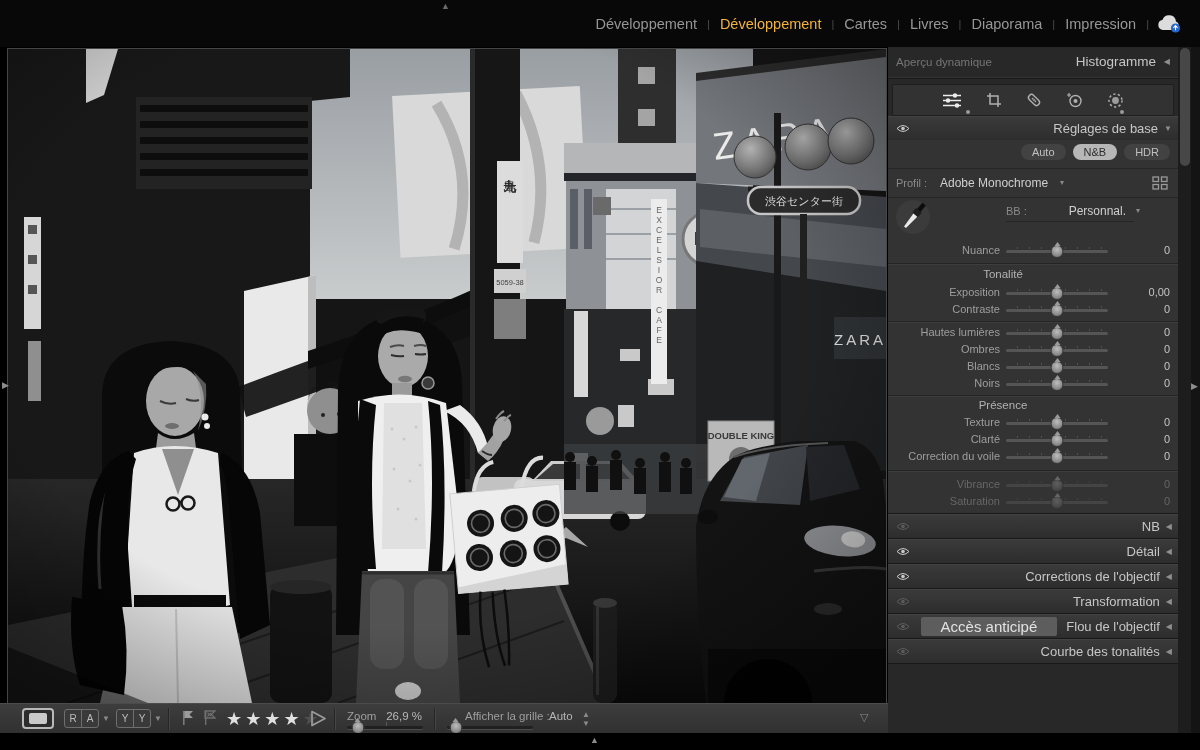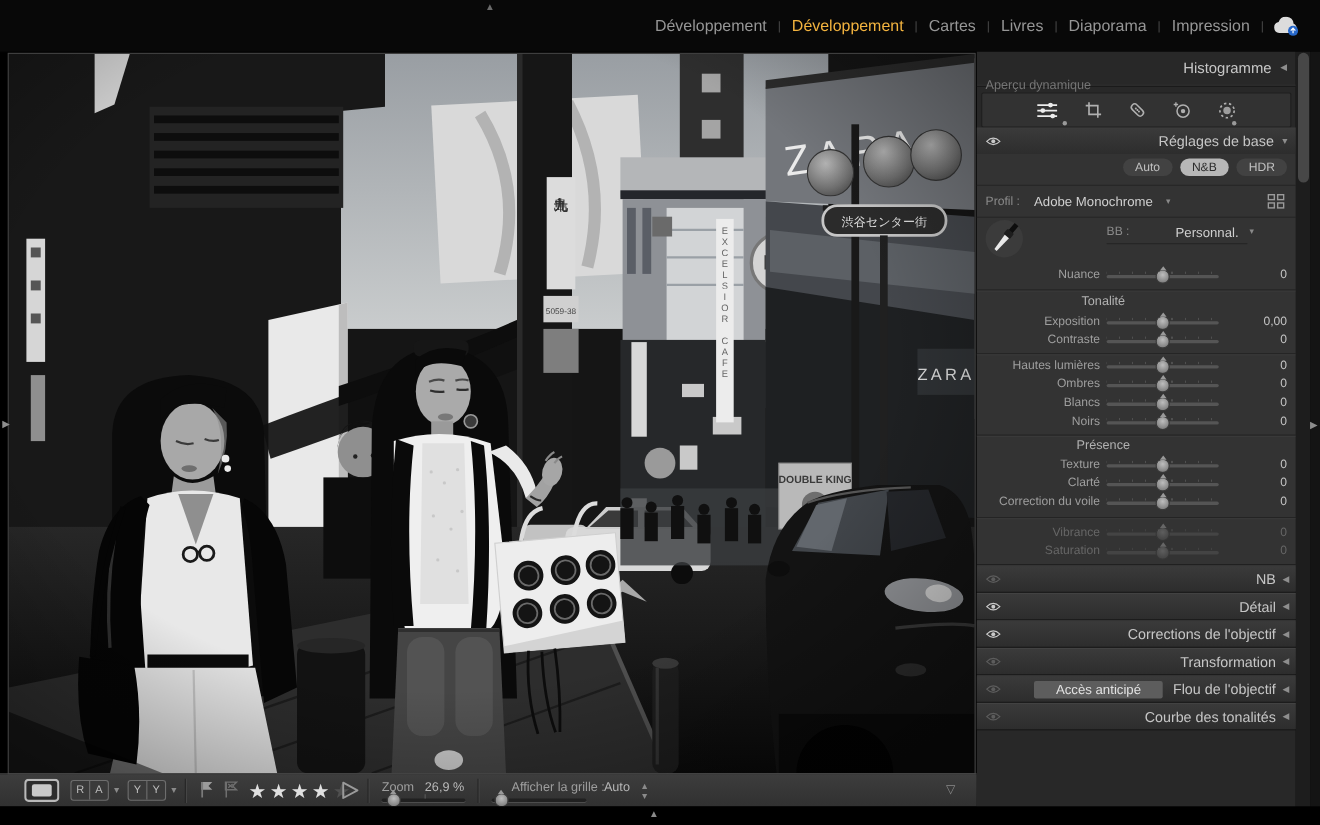--- a/index.html
+++ b/index.html
@@ -39,37 +39,37 @@
   .star{font-size:18px;letter-spacing:3px;color:#e0e0e0;}
   .star.off{color:#4f4f4f;}
 
   
   #filmstrip{position:absolute;left:0;top:733px;width:1200px;height:17px;background:#000;}
   #fs-collapse{position:absolute;left:590px;top:735px;color:#8a8a8a;font-size:9px;}
 
   
   #rpanel{position:absolute;left:888px;top:47px;width:290px;height:686px;background:#282828;font-size:11px;color:#b5b5b5;}
   #rp-head{position:absolute;left:0;top:0;width:290px;height:31px;border-bottom:1px solid #191919;box-shadow:inset 0 -1px 0 #333;}
-  .dimtxt{color:#757575;margin-top:16px;}
+  .dimtxt{color:#757575;}
   .paneltitle{font-size:13px;color:#c6c6c6;}
   .tri{color:#8e8e8e;font-size:8px;}
   #toolstrip{position:absolute;left:4px;top:37px;width:280px;height:30px;background:#323232;border:1px solid #1e1e1e;border-radius:2px;
              display:flex;align-items:center;justify-content:center;gap:24px;color:#b0b0b0;}
   .tool{display:flex;align-items:center;}
   .tool.active{color:#ececec;}
   .tooldot{position:absolute;width:4px;height:4px;border-radius:50%;background:#9a9a9a;top:63px;}
 
   .phead{position:absolute;left:0;width:292px;height:25px;box-sizing:border-box;
          background:linear-gradient(#3a3a3a,#2d2d2d);border-top:1px solid #424242;border-bottom:1px solid #181818;
          display:flex;align-items:center;padding:0 8px;}
   .phead .ptitle{margin-left:auto;font-size:13px;color:#c6c6c6;}
   .phead .tri{margin-left:6px;}
   .eye{display:flex;color:#c9c9c9;}
   .eye.dim{color:#5c5c5c;}
-  .badge{background:#5d5d5d;color:#e2e2e2;font-size:12px;border-radius:2px;padding:1px 20px;margin-right:9px;}
+  .badge{background:#5d5d5d;color:#e2e2e2;font-size:15px;border-radius:2px;padding:1px 20px;margin-right:9px;}
 
   #rdb-box{position:absolute;left:0;top:93px;width:290px;height:373px;background:#333;border-bottom:1px solid #191919;}
   .hr{position:absolute;left:0;width:290px;height:1px;background:#242424;box-shadow:0 1px 0 #3d3d3d;}
   .modes{position:absolute;left:0;top:97px;width:282px;display:flex;justify-content:flex-end;gap:7px;padding-right:8px;}
   .mode-btn{font-size:11px;color:#c0c0c0;background:#424242;border-radius:9px;padding:2px 11px;}
   .mode-btn.sel{background:#b7b7b7;color:#2d2d2d;}
   .rowlbl{position:absolute;font-size:11px;color:#9e9e9e;}
   .rowval{position:absolute;font-size:11px;color:#cfcfcf;}
   .sect{position:absolute;left:0;width:230px;text-align:center;font-size:11.5px;color:#b2b2b2;}
 

